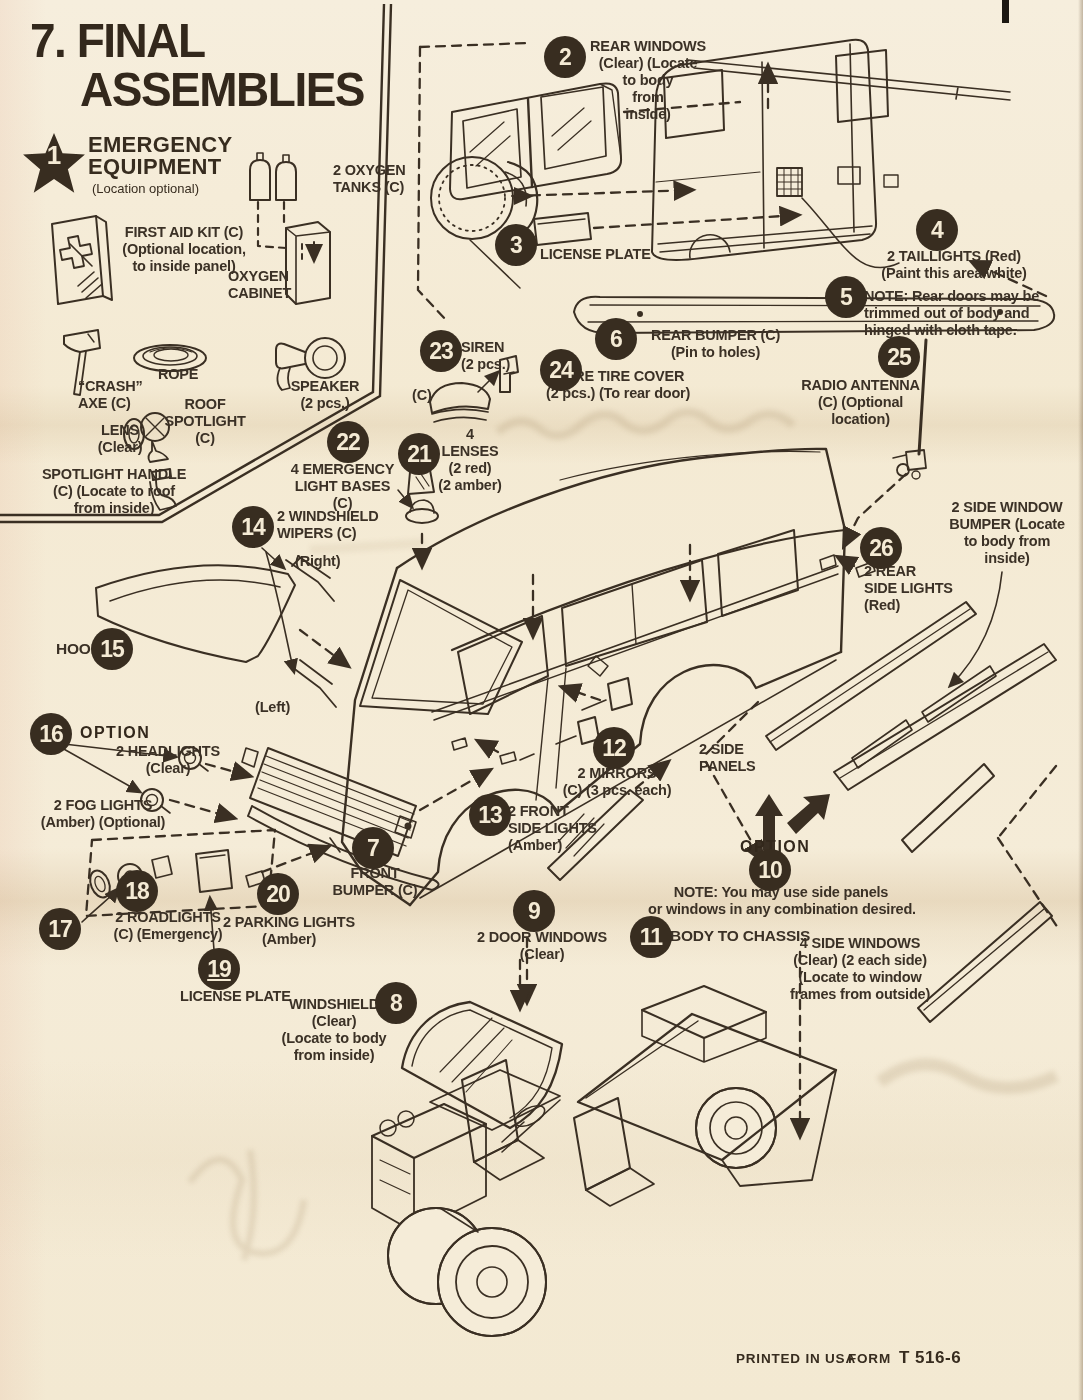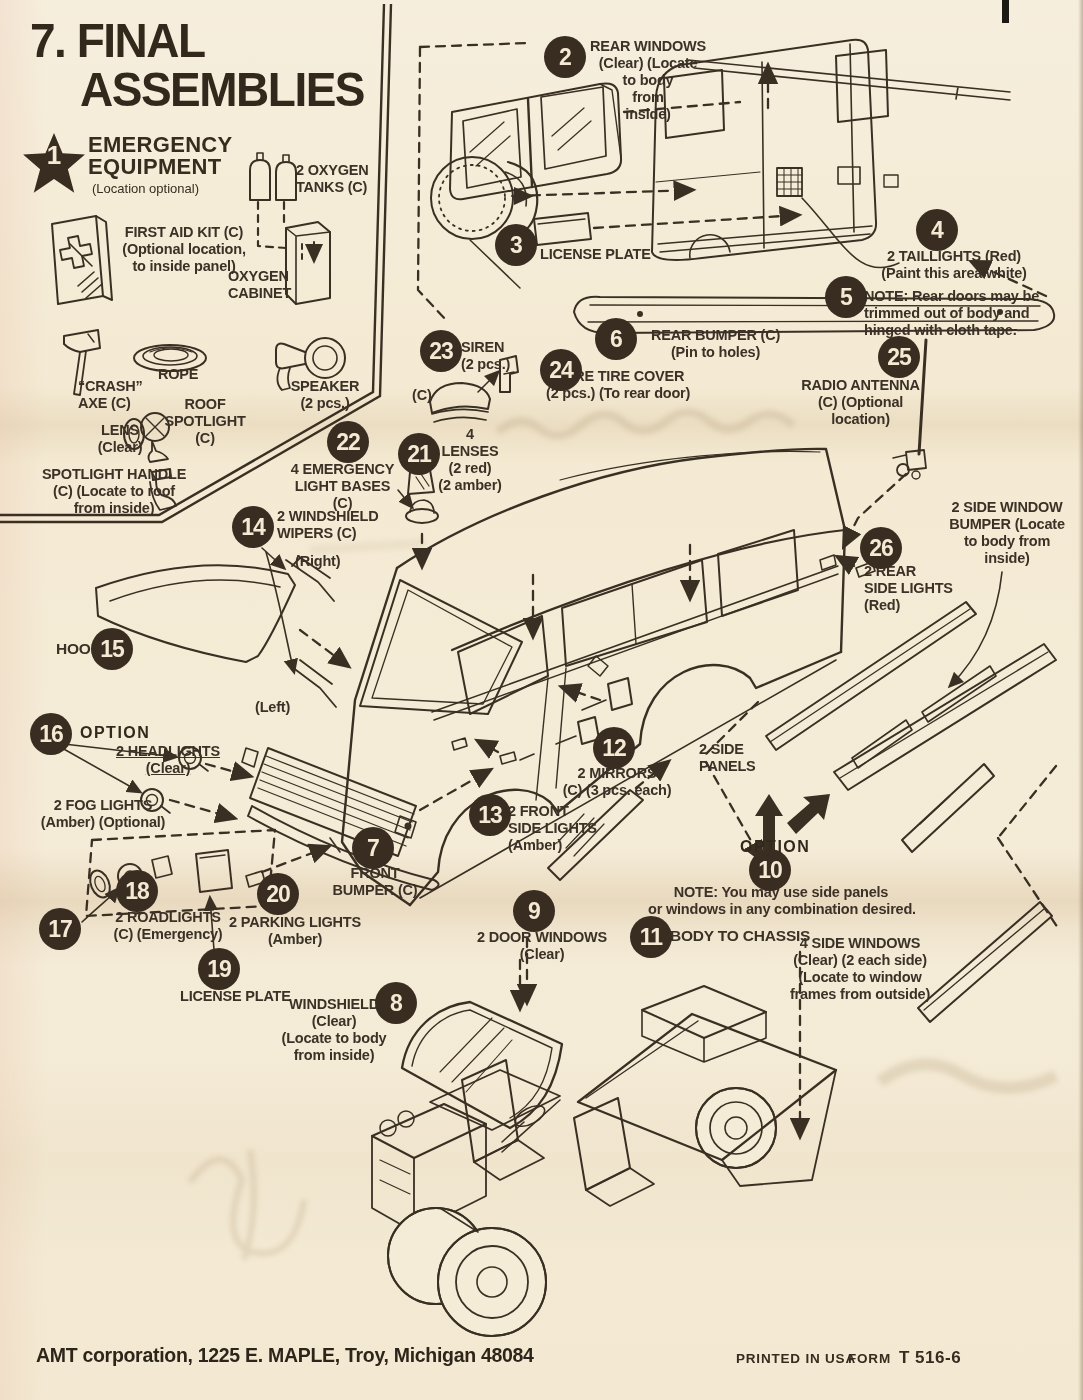--- a/index.html
+++ b/index.html
@@ -399,21 +399,21 @@
     </svg>
     <span class="num">1</span>
   </div>
 
   <div class="h1">
       <div>EMERGENCY</div>
       <div>EQUIPMENT</div>
     </div>
   <div class="h2">(Location optional)</div>
 
-  <div class="lbl" style="left:296px;top:162px;">
+  <div class="lbl" style="left:296px;top:162px;padding-left:37px;">
       <div>2 OXYGEN</div>
       <div>TANKS (C)</div>
     </div>
   <div class="lbl center" style="left:104px;top:224px;width:160px;">
       <div>FIRST AID KIT (C)</div>
       <div>(Optional location,</div>
       <div>to inside panel)</div>
     </div>
   <div class="lbl" style="left:228px;top:268px;">
       <div>OXYGEN</div>
@@ -514,21 +514,21 @@
       <div>BUMPER (Locate</div>
       <div>to body from</div>
       <div>inside)</div>
     </div>
   <div class="lbl" style="left:56px;top:640px;font-size:15.5px;">
       <div>HOOD</div>
     </div>
   <div class="lbl opt" style="left:80px;top:724px;">
       <div>OPTION</div>
     </div>
-  <div class="lbl center" style="left:108px;top:743px;width:120px;text-decoration:underline;">
+  <div class="lbl center" style="left:108px;top:743px;width:120px;">
       <div>2 HEADLIGHTS</div>
       <div>(Clear)</div>
     </div>
   <div class="lbl center" style="left:24px;top:797px;width:158px;">
       <div>2 FOG LIGHTS</div>
       <div>(Amber) (Optional)</div>
     </div>
   <div class="lbl center" style="left:552px;top:765px;width:130px;">
       <div>2 MIRRORS</div>
       <div>(C) (3 pcs. each)</div>
@@ -562,21 +562,21 @@
       <div>(Locate to window</div>
       <div>frames from outside)</div>
     </div>
   <div class="lbl center" style="left:94px;top:909px;width:148px;">
       <div>2 ROADLIGHTS</div>
       <div>(C) (Emergency)</div>
     </div>
   <div class="lbl" style="left:180px;top:988px;">
       <div>LICENSE PLATE</div>
     </div>
-  <div class="lbl center" style="left:220px;top:914px;width:150px;text-align:center;">
+  <div class="lbl center" style="left:214px;top:914px;width:150px;text-align:center;">
       <div>2 PARKING LIGHTS</div>
       <div>(Amber)</div>
     </div>
   <div class="lbl center" style="left:278px;top:996px;width:112px;">
       <div>WINDSHIELD</div>
       <div>(Clear)</div>
       <div>(Locate to body</div>
       <div>from inside)</div>
     </div>
   <div class="lbl center" style="left:472px;top:929px;width:140px;">
@@ -594,26 +594,25 @@
   <div class="co" style="left:513px;top:890px;">9</div>
   <div class="co" style="left:749px;top:849px;text-align:center;">10</div>
   <div class="co" style="left:630px;top:916px;">11</div>
   <div class="co" style="left:593px;top:727px;">12</div>
   <div class="co" style="left:469px;top:794px;">13</div>
   <div class="co" style="left:232px;top:506px;">14</div>
   <div class="co" style="left:91px;top:628px;">15</div>
   <div class="co" style="left:30px;top:713px;">16</div>
   <div class="co" style="left:39px;top:908px;">17</div>
   <div class="co" style="left:116px;top:870px;">18</div>
-  <div class="co" style="left:198px;top:948px;">19</div>
+  <div class="co" style="left:198px;top:948px;text-decoration:underline;">19</div>
   <div class="co" style="left:257px;top:873px;">20</div>
   <div class="co" style="left:398px;top:433px;">21</div>
   <div class="co" style="left:327px;top:421px;">22</div>
   <div class="co" style="left:420px;top:330px;">23</div>
   <div class="co" style="left:540px;top:349px;">24</div>
   <div class="co" style="left:878px;top:336px;">25</div>
   <div class="co" style="left:860px;top:527px;">26</div>
 
-  <div class="footer-address">AMT corporation, 1225 E. MAPLE, Troy, Michigan 48084</div>
   <div class="footer-printed">PRINTED IN USA</div>
   <div class="footer-form">FORM</div>
   <div class="footer-formnum">T 516-6</div>
 </div>
 
 </body></html>

